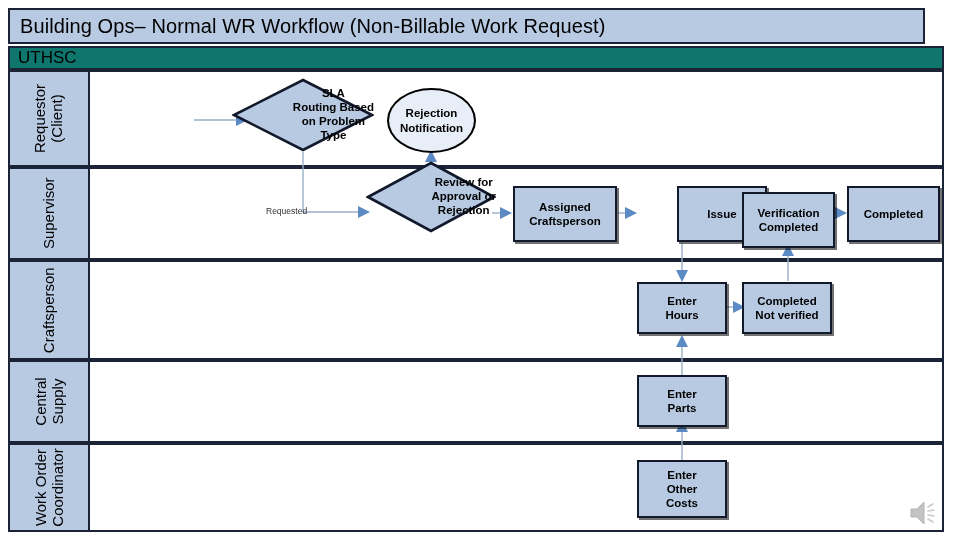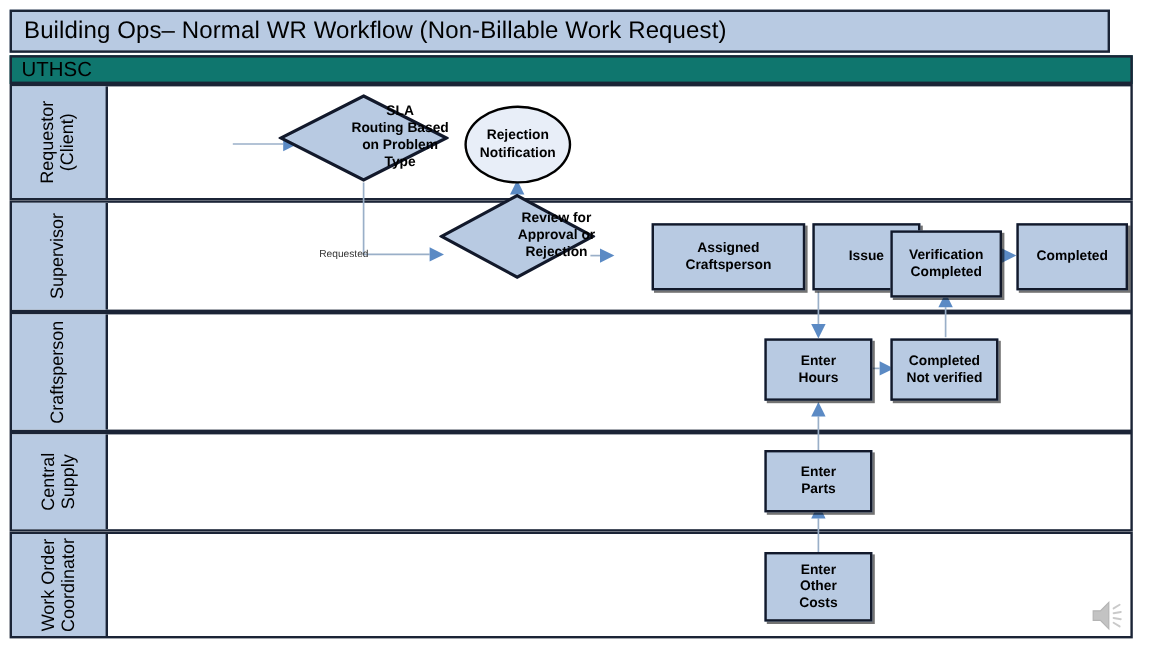--- a/index.html
+++ b/index.html
@@ -269,21 +269,21 @@
 
   <div class="diamond" style="left:366px; top:161px; width:130px; height:72px;">
     <svg class="dshape" viewBox="0 0 130 72" preserveAspectRatio="none">
       <polygon points="65,2 128,36 65,70 2,36" fill="#b8cae2" stroke="#12192b" stroke-width="2.6"></polygon>
     </svg>
     <div class="dlabel">
       <span>Review for<br>Approval or<br>Rejection</span>
     </div>
   </div>
 
-  <div class="node" style="left:513px; top:186px; width:128px; height:56px;margin-left:30px;">
+  <div class="node" style="left:513px; top:186px; width:104px; height:56px;">
     <span>Assigned<br>Craftsperson</span>
   </div>
 
   <div class="node" style="left:637px; top:186px; width:90px; height:56px;margin-left:40px;">
     <span>Issue</span>
   </div>
 
   <div class="node" style="left:742px; top:192px; width:93px; height:56px;">
     <span>Verification<br>Completed</span>
   </div>

